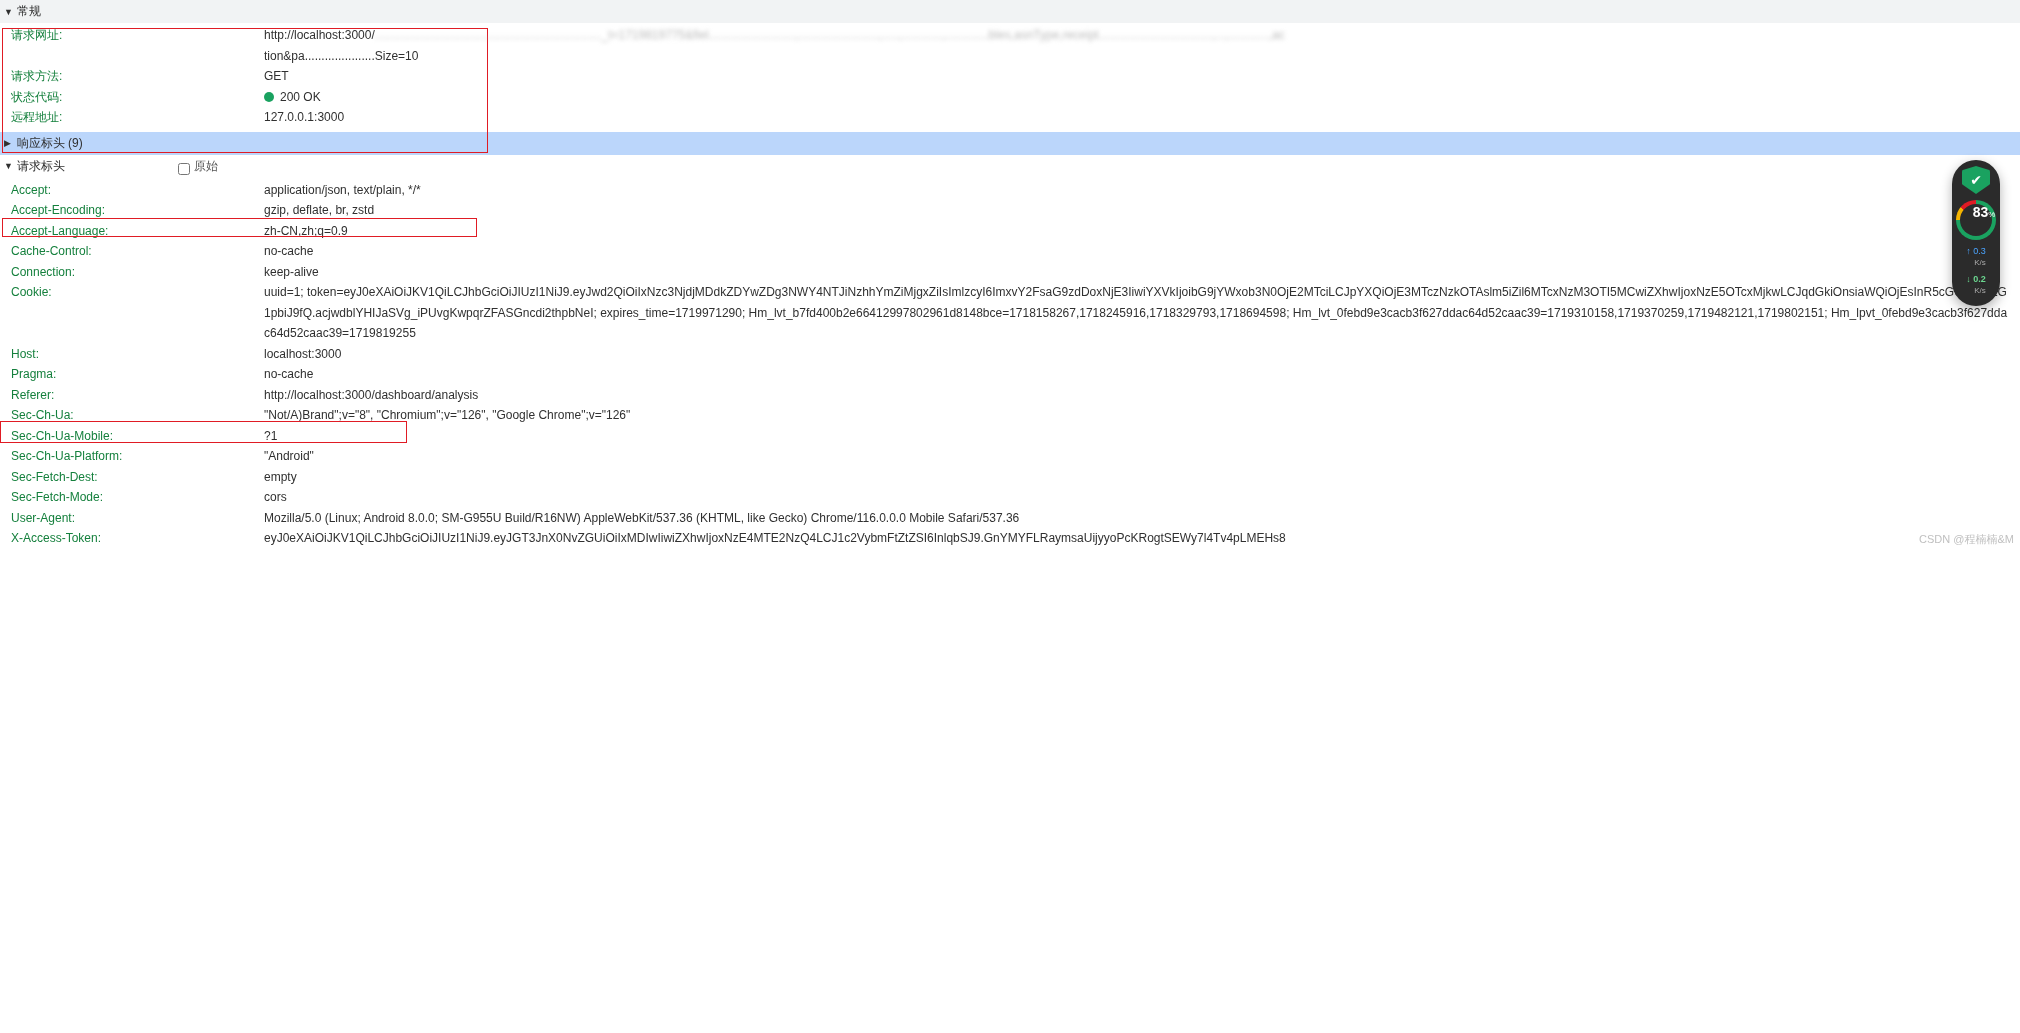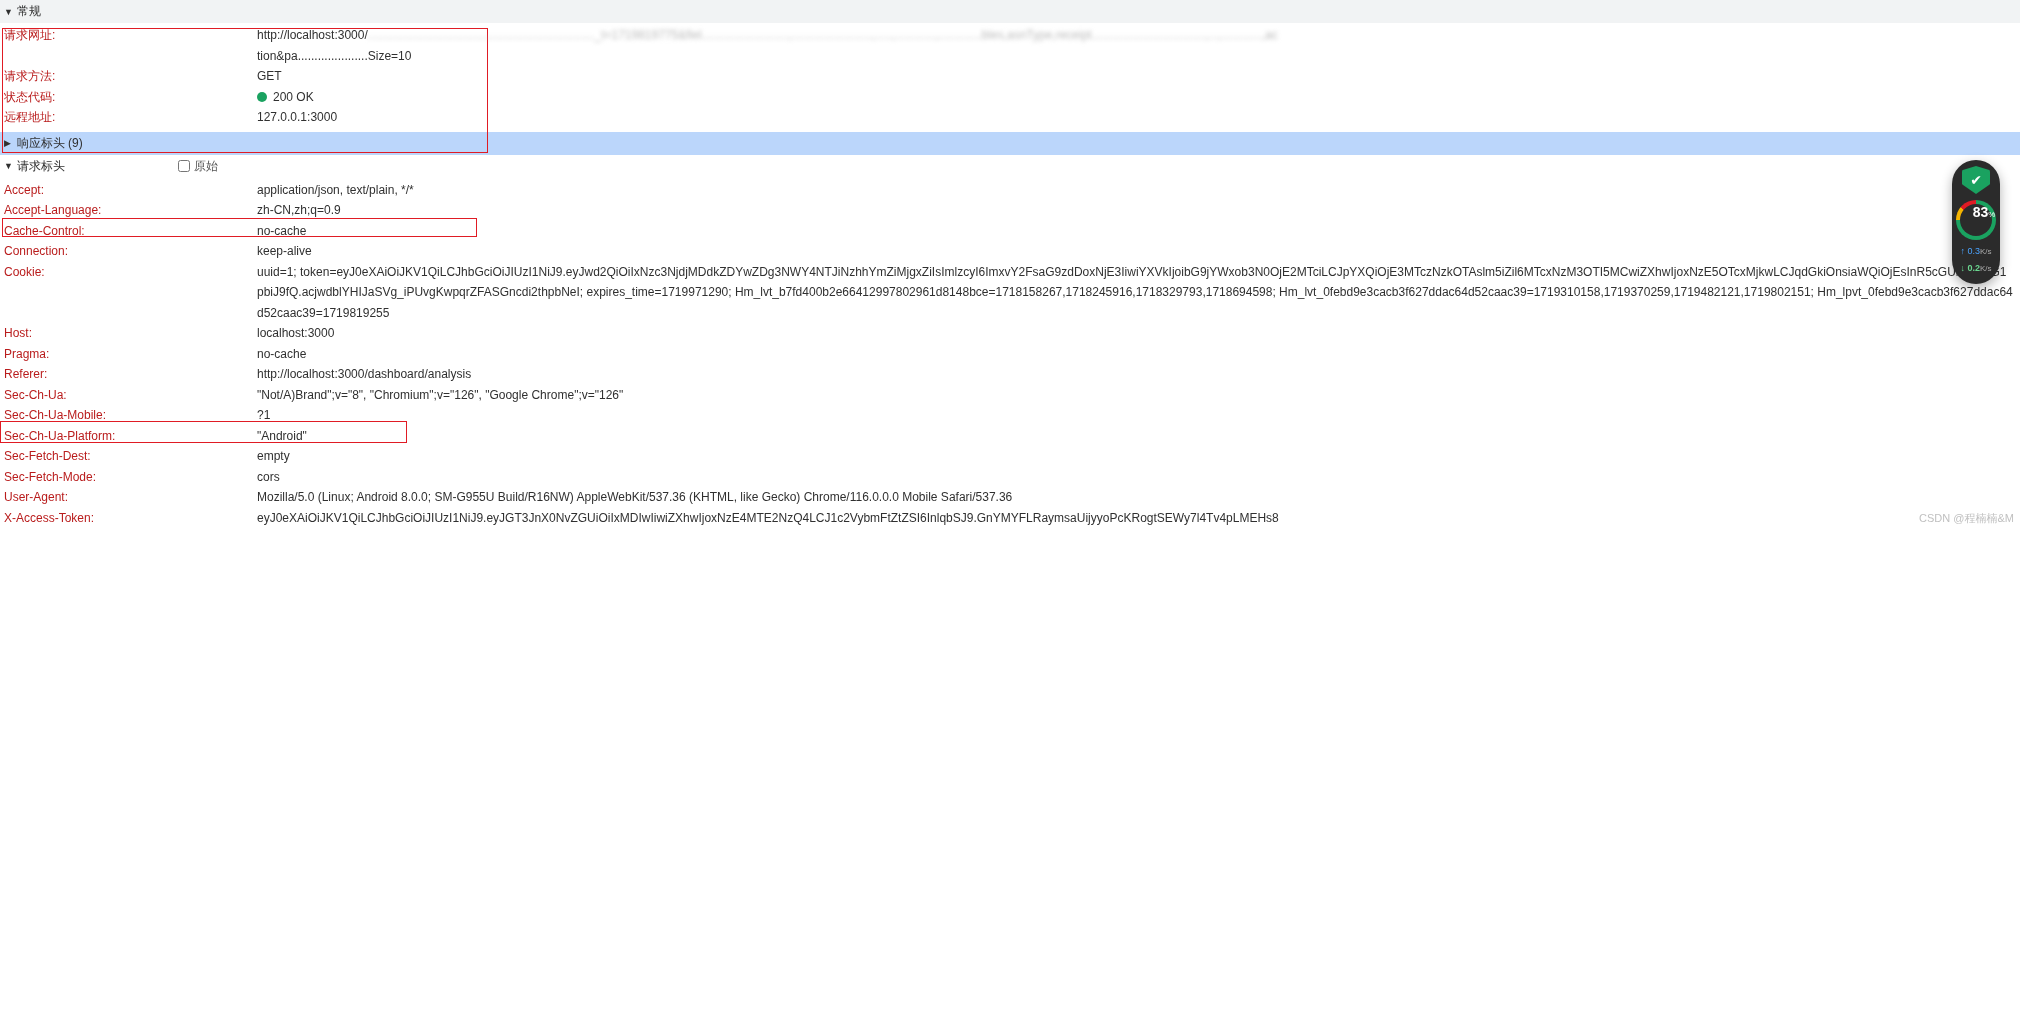--- a/index.html
+++ b/index.html
@@ -18,27 +18,27 @@
     display: flex;
     align-items: center;
     gap: 3px;
   }
   .section-header.general { background: #f1f3f4; }
   .section-header.response { background: #bbd6fb; }
   .section-header.request { background: #fff; }
   .tri { font-size: 9px; display: inline-block; width: 10px; }
   .rows { padding: 2px 0 4px 4px; }
   .row { display: flex; align-items: flex-start; line-height: 20.5px; }
-  .label { width: 253px; flex: 0 0 253px; color: #b91c1c; }
+  .label { width: 253px; flex: 0 0 253px; color: #15803d; margin-left: 7px; }
   .value { flex: 1; color: #303030; word-break: break-all; white-space: normal; padding-right: 7px; }
   .status-dot {
     display: inline-block; width: 10px; height: 10px; border-radius: 50%;
     background: #1aa260; margin-right: 6px; vertical-align: middle;
   }
-  .raw-check { display: inline-flex; align-items: center; gap: 4px; margin-left: 110px; color: #555; }
+  .raw-check { display: inline-flex; align-items: flex-end; gap: 4px; margin-left: 110px; color: #555; }
   .raw-check input { width: 12px; height: 12px; }
   
   .hl { position: absolute; border: 1.5px solid #e01b24; pointer-events: none; }
   
   .widget {
     position: absolute; right: 20px; top: 160px; width: 48px;
     background: #2b2b2b; border-radius: 24px; padding: 6px 0 10px 0;
     display: flex; flex-direction: column; align-items: center; gap: 6px;
     box-shadow: 0 4px 12px rgba(0,0,0,0.3);
   }
@@ -51,21 +51,21 @@
     width: 40px; height: 40px; border-radius: 50%;
     background: conic-gradient(#1aa260 0deg 270deg, #f5b400 270deg 310deg, #e01b24 310deg 360deg);
     display: flex; align-items: center; justify-content: center;
   }
   .ring-inner {
     width: 32px; height: 32px; border-radius: 50%; background: #2b2b2b;
     display: flex; align-items: baseline; justify-content: center; color: #fff;
   }
   .ring-inner .big { font-size: 14px; font-weight: bold; padding-left: 16px; }
   .ring-inner .pct { font-size: 8px; }
-  .speed { display: flex; flex-direction: row; align-items: flex-end; font-size: 9px; line-height: 11px; }
+  .speed { display: flex; flex-direction: column; align-items: flex-end; font-size: 9px; line-height: 11px; }
   .speed .up { color: #4aa3ff; }
   .speed .dn { color: #6bd68f; font-weight: bold; }
   .speed .unit { color: #aaa; font-size: 8px; }
   .watermark {
     position: absolute; bottom: 6px; right: 6px; color: #c0c0c0; font-size: 11px;
   }
 </style>
 </head>
 <body>
 
@@ -115,20 +115,24 @@
     <input type="checkbox" style="">
     <span>原始</span>
   </label>
 </div>
 <div class="rows" id="request-rows">
     <div class="row">
       <div class="label">Accept:</div>
       <div class="value">application/json, text/plain, */*</div>
     </div>
     <div class="row">
+      <div class="label">Accept-Encoding:</div>
+      <div class="value">gzip, deflate, br, zstd</div>
+    </div>
+    <div class="row">
       <div class="label">Accept-Language:</div>
       <div class="value">zh-CN,zh;q=0.9</div>
     </div>
     <div class="row">
       <div class="label">Cache-Control:</div>
       <div class="value">no-cache</div>
     </div>
     <div class="row">
       <div class="label">Connection:</div>
       <div class="value">keep-alive</div>

